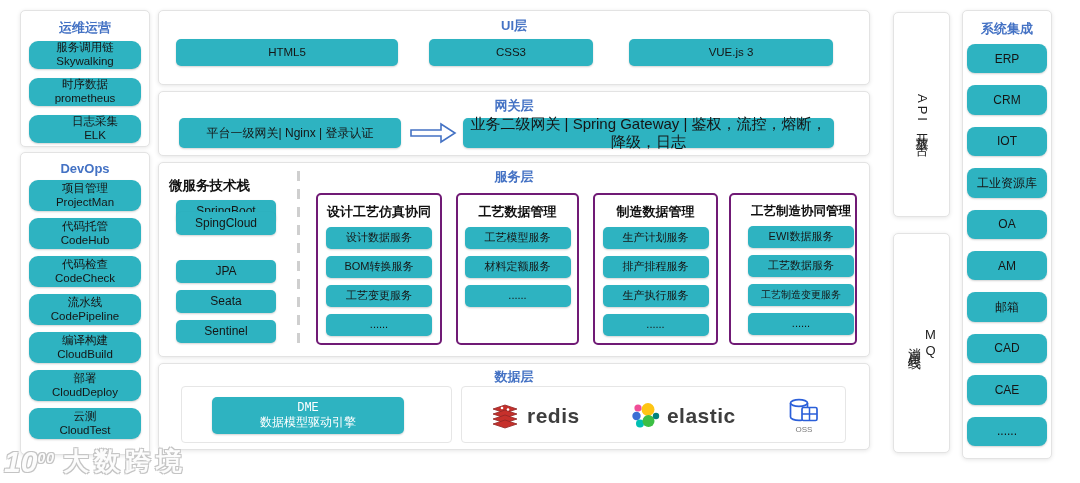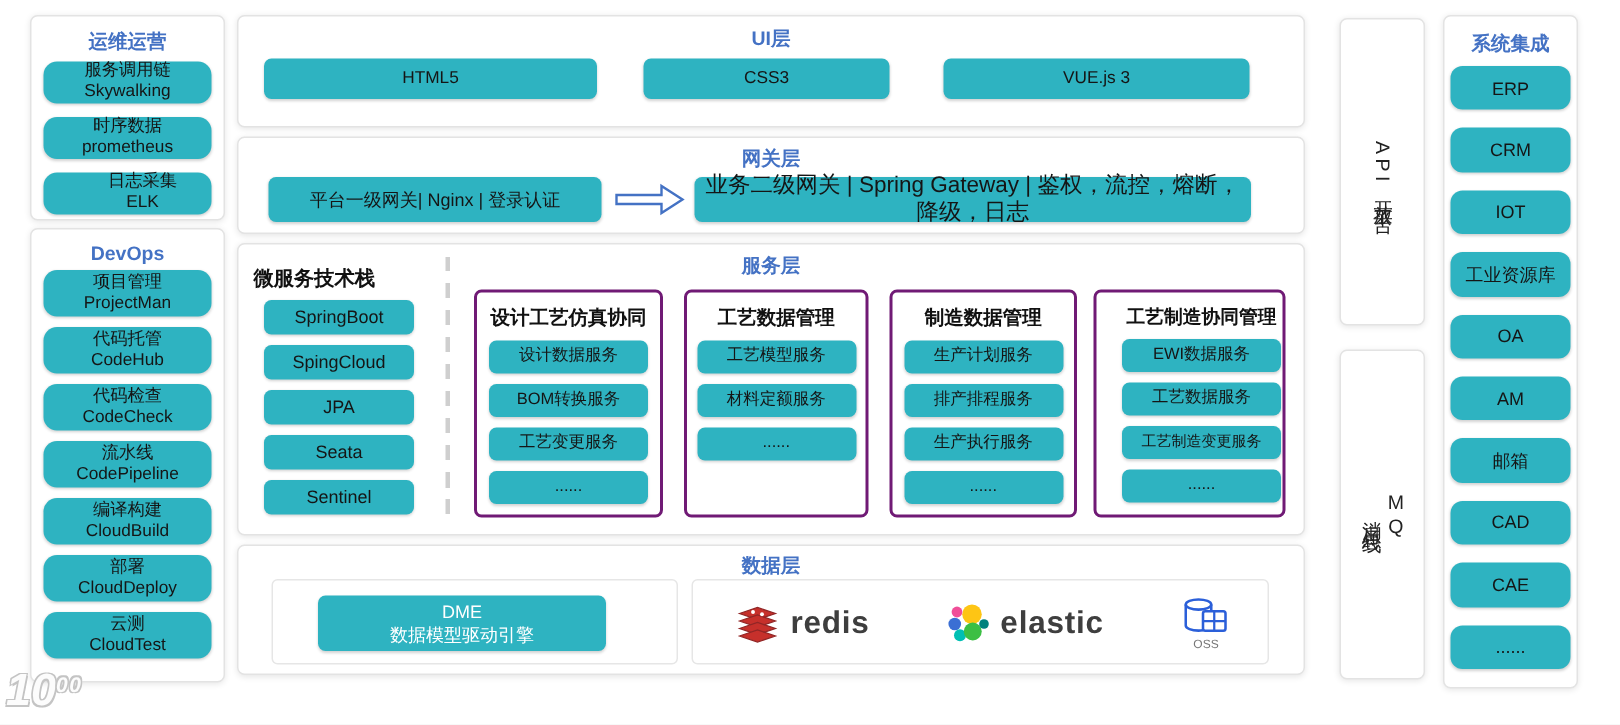--- a/index.html
+++ b/index.html
@@ -138,21 +138,21 @@
       <path d="M2 8 h30 v-6 l14 9 -14 9 v-6 h-30 z" fill="#ffffff" stroke="#4472c4" stroke-width="1.6"></path>
     </svg>
     <div class="btn row-abs" style="left:304px; top:26px; width:371px; height:30px; font-size:15px;">业务二级网关 | Spring Gateway | 鉴权，流控，熔断，降级，日志</div>
   </div>
 
   <div class="panel" style="left:158px; top:162px; width:712px; height:195px;">
     <div class="ptitle" style="margin-top:5px;">服务层</div>
 
     <div class="stack-h" style="left:10px; top:14px;">微服务技术栈</div>
     <div class="btn stack-btn" style="left:17px; top:37px;">SpringBoot</div>
-    <div class="btn stack-btn" style="left:17px; top:67px;">SpingCloud</div>
+    <div class="btn stack-btn" style="left:17px; top:49px;">SpingCloud</div>
     <div class="btn stack-btn" style="left:17px; top:97px;">JPA</div>
     <div class="btn stack-btn" style="left:17px; top:127px;">Seata</div>
     <div class="btn stack-btn" style="left:17px; top:157px;">Sentinel</div>
 
     <div class="vdivider" style="left:138px; top:8px; height:178px;"></div>
 
     <div class="group" style="left:157px; top:30px; width:126px; height:152px;">
       <div class="group-h">设计工艺仿真协同</div>
       <div class="btn">设计数据服务</div>
       <div class="btn">BOM转换服务</div>
@@ -180,21 +180,21 @@
       <div class="btn">EWI数据服务</div>
       <div class="btn">工艺数据服务</div>
       <div class="btn" style="font-size:10px;">工艺制造变更服务</div>
       <div class="btn">......</div>
     </div>
   </div>
 
   <div class="panel" style="left:158px; top:363px; width:712px; height:87px;">
     <div class="ptitle" style="margin-top:4px;">数据层</div>
 
-    <div class="subbox" style="left:22px; top:22px; width:271px; height:57px;">
+    <div class="subbox" style="left:22px; top:22px; width:271px; height:57px;font-family:Liberation Mono, monospace;">
       <div class="btn" style="position:absolute; left:30px; top:10px; width:192px; height:37px; color:#fff; font-size:12px;">
         <span>DME</span>
         <span>数据模型驱动引擎</span>
       </div>
     </div>
 
     <div class="subbox" style="left:302px; top:22px; width:385px; height:57px;">
       <div class="logo-row" style="left:28px; top:10px; width:330px; height:37px;">
         <div class="logo-item">
           <svg width="30" height="30" viewBox="0 0 30 30">
@@ -250,15 +250,16 @@
     <div class="btn">OA</div>
     <div class="btn">AM</div>
     <div class="btn">邮箱</div>
     <div class="btn">CAD</div>
     <div class="btn">CAE</div>
     <div class="btn">......</div>
   </div>
 
   <div class="watermark">
     <span class="wm-logo"><span>10</span><span class="wm-sup">00</span></span>
+    <span class="wm-text">大数跨境</span>
   </div>
 
 </div>
 
 </body></html>

